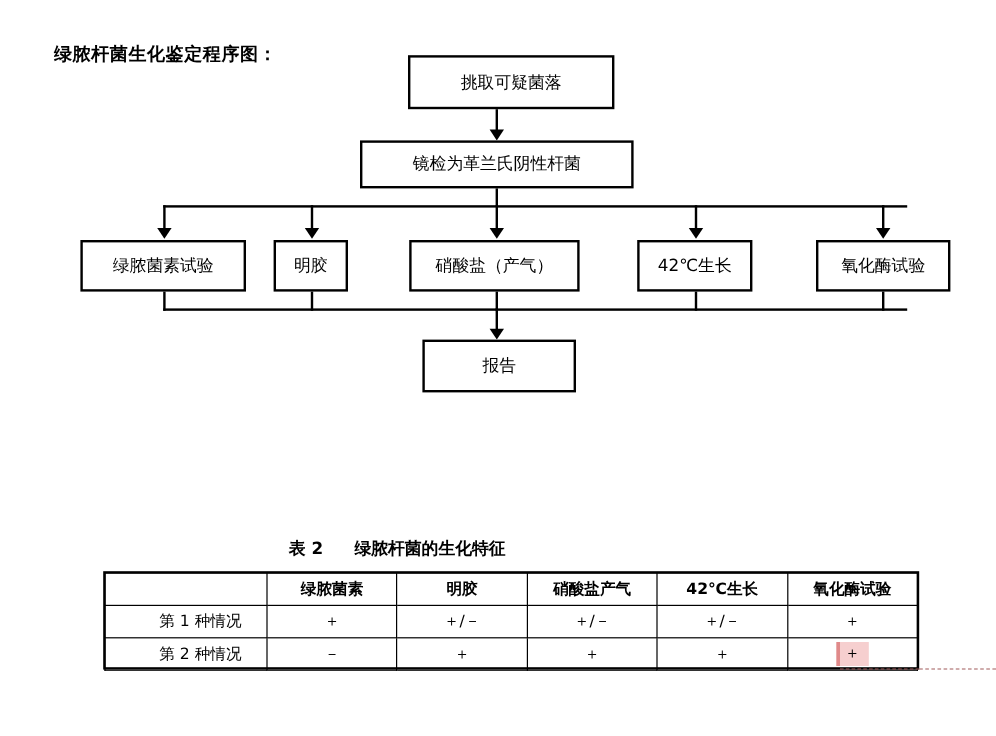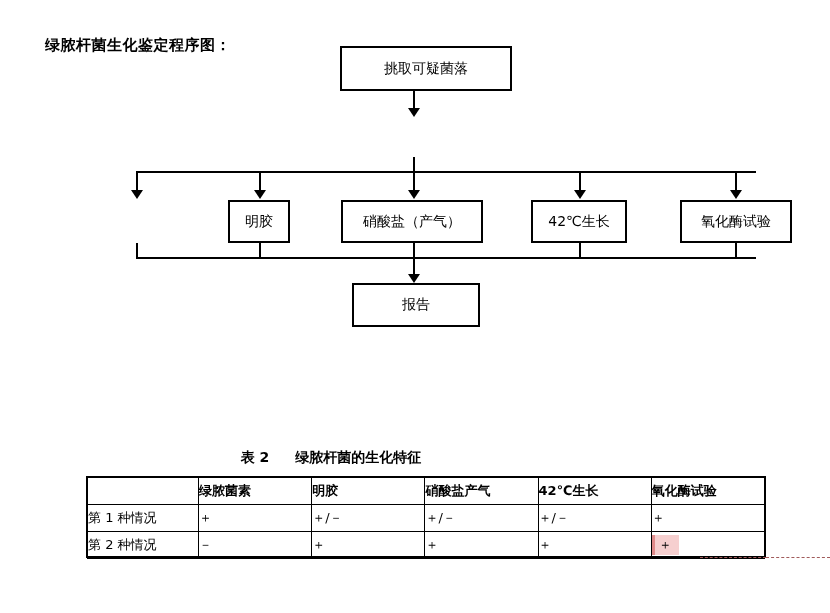--- a/index.html
+++ b/index.html
@@ -56,25 +56,25 @@
     position:absolute;
     left:87px;top:477px;
     width:678px;
     border-collapse:collapse;
     table-layout:fixed;
     background:#fff;
   }
   table.bio td{
     border:1px solid #000;
     height:26px;
-    text-align:left;
+    text-align:center;
     font-size:13px;
     padding:0;
   }
-  table.bio tr td:first-child{width:110px;}
+  table.bio tr td:first-child{width:110px;padding-left:24px;}
   table.bio .hdr{font-weight:bold;}
   
   table.bio{box-shadow:none;}
   .table-frame{
     position:absolute;
     left:86px;top:476px;
     width:680px;height:82px;
     border:2px solid #000;
     box-sizing:border-box;
     pointer-events:none;
@@ -113,39 +113,41 @@
 
   <div class="doc-title">绿脓杆菌生化鉴定程序图：</div>
 
   <div class="flow">
 
     <div class="node" style="left:340px;top:46px;width:172px;height:45px;">挑取可疑菌落</div>
 
     <div class="line vline" style="left:413px;top:91px;height:20px;"></div>
     <div class="arrow" style="left:408px;top:108px;"></div>
 
+    <div class="node" style="left:300px;top:117px;width:228px;height:40px;">镜检为革兰氏阴性杆菌</div>
 
     <div class="line vline" style="left:413px;top:157px;height:15px;"></div>
     <div class="line hline" style="left:136px;top:171px;width:620px;"></div>
 
     <div class="line vline" style="left:136px;top:171px;height:22px;"></div>
     <div class="arrow" style="left:131px;top:190px;"></div>
 
     <div class="line vline" style="left:259px;top:171px;height:22px;"></div>
     <div class="arrow" style="left:254px;top:190px;"></div>
 
     <div class="line vline" style="left:413px;top:171px;height:22px;"></div>
     <div class="arrow" style="left:408px;top:190px;"></div>
 
     <div class="line vline" style="left:579px;top:171px;height:22px;"></div>
     <div class="arrow" style="left:574px;top:190px;"></div>
 
     <div class="line vline" style="left:735px;top:171px;height:22px;"></div>
     <div class="arrow" style="left:730px;top:190px;"></div>
 
+    <div class="node" style="left:67px;top:200px;width:138px;height:43px;">绿脓菌素试验</div>
 
     <div class="node" style="left:228px;top:200px;width:62px;height:43px;">明胶</div>
 
     <div class="node" style="left:341px;top:200px;width:142px;height:43px;">硝酸盐（产气）</div>
 
     <div class="node" style="left:531px;top:200px;width:96px;height:43px;">42℃生长</div>
 
     <div class="node" style="left:680px;top:200px;width:112px;height:43px;">氧化酶试验</div>
 
     <div class="line vline" style="left:136px;top:243px;height:16px;"></div>

